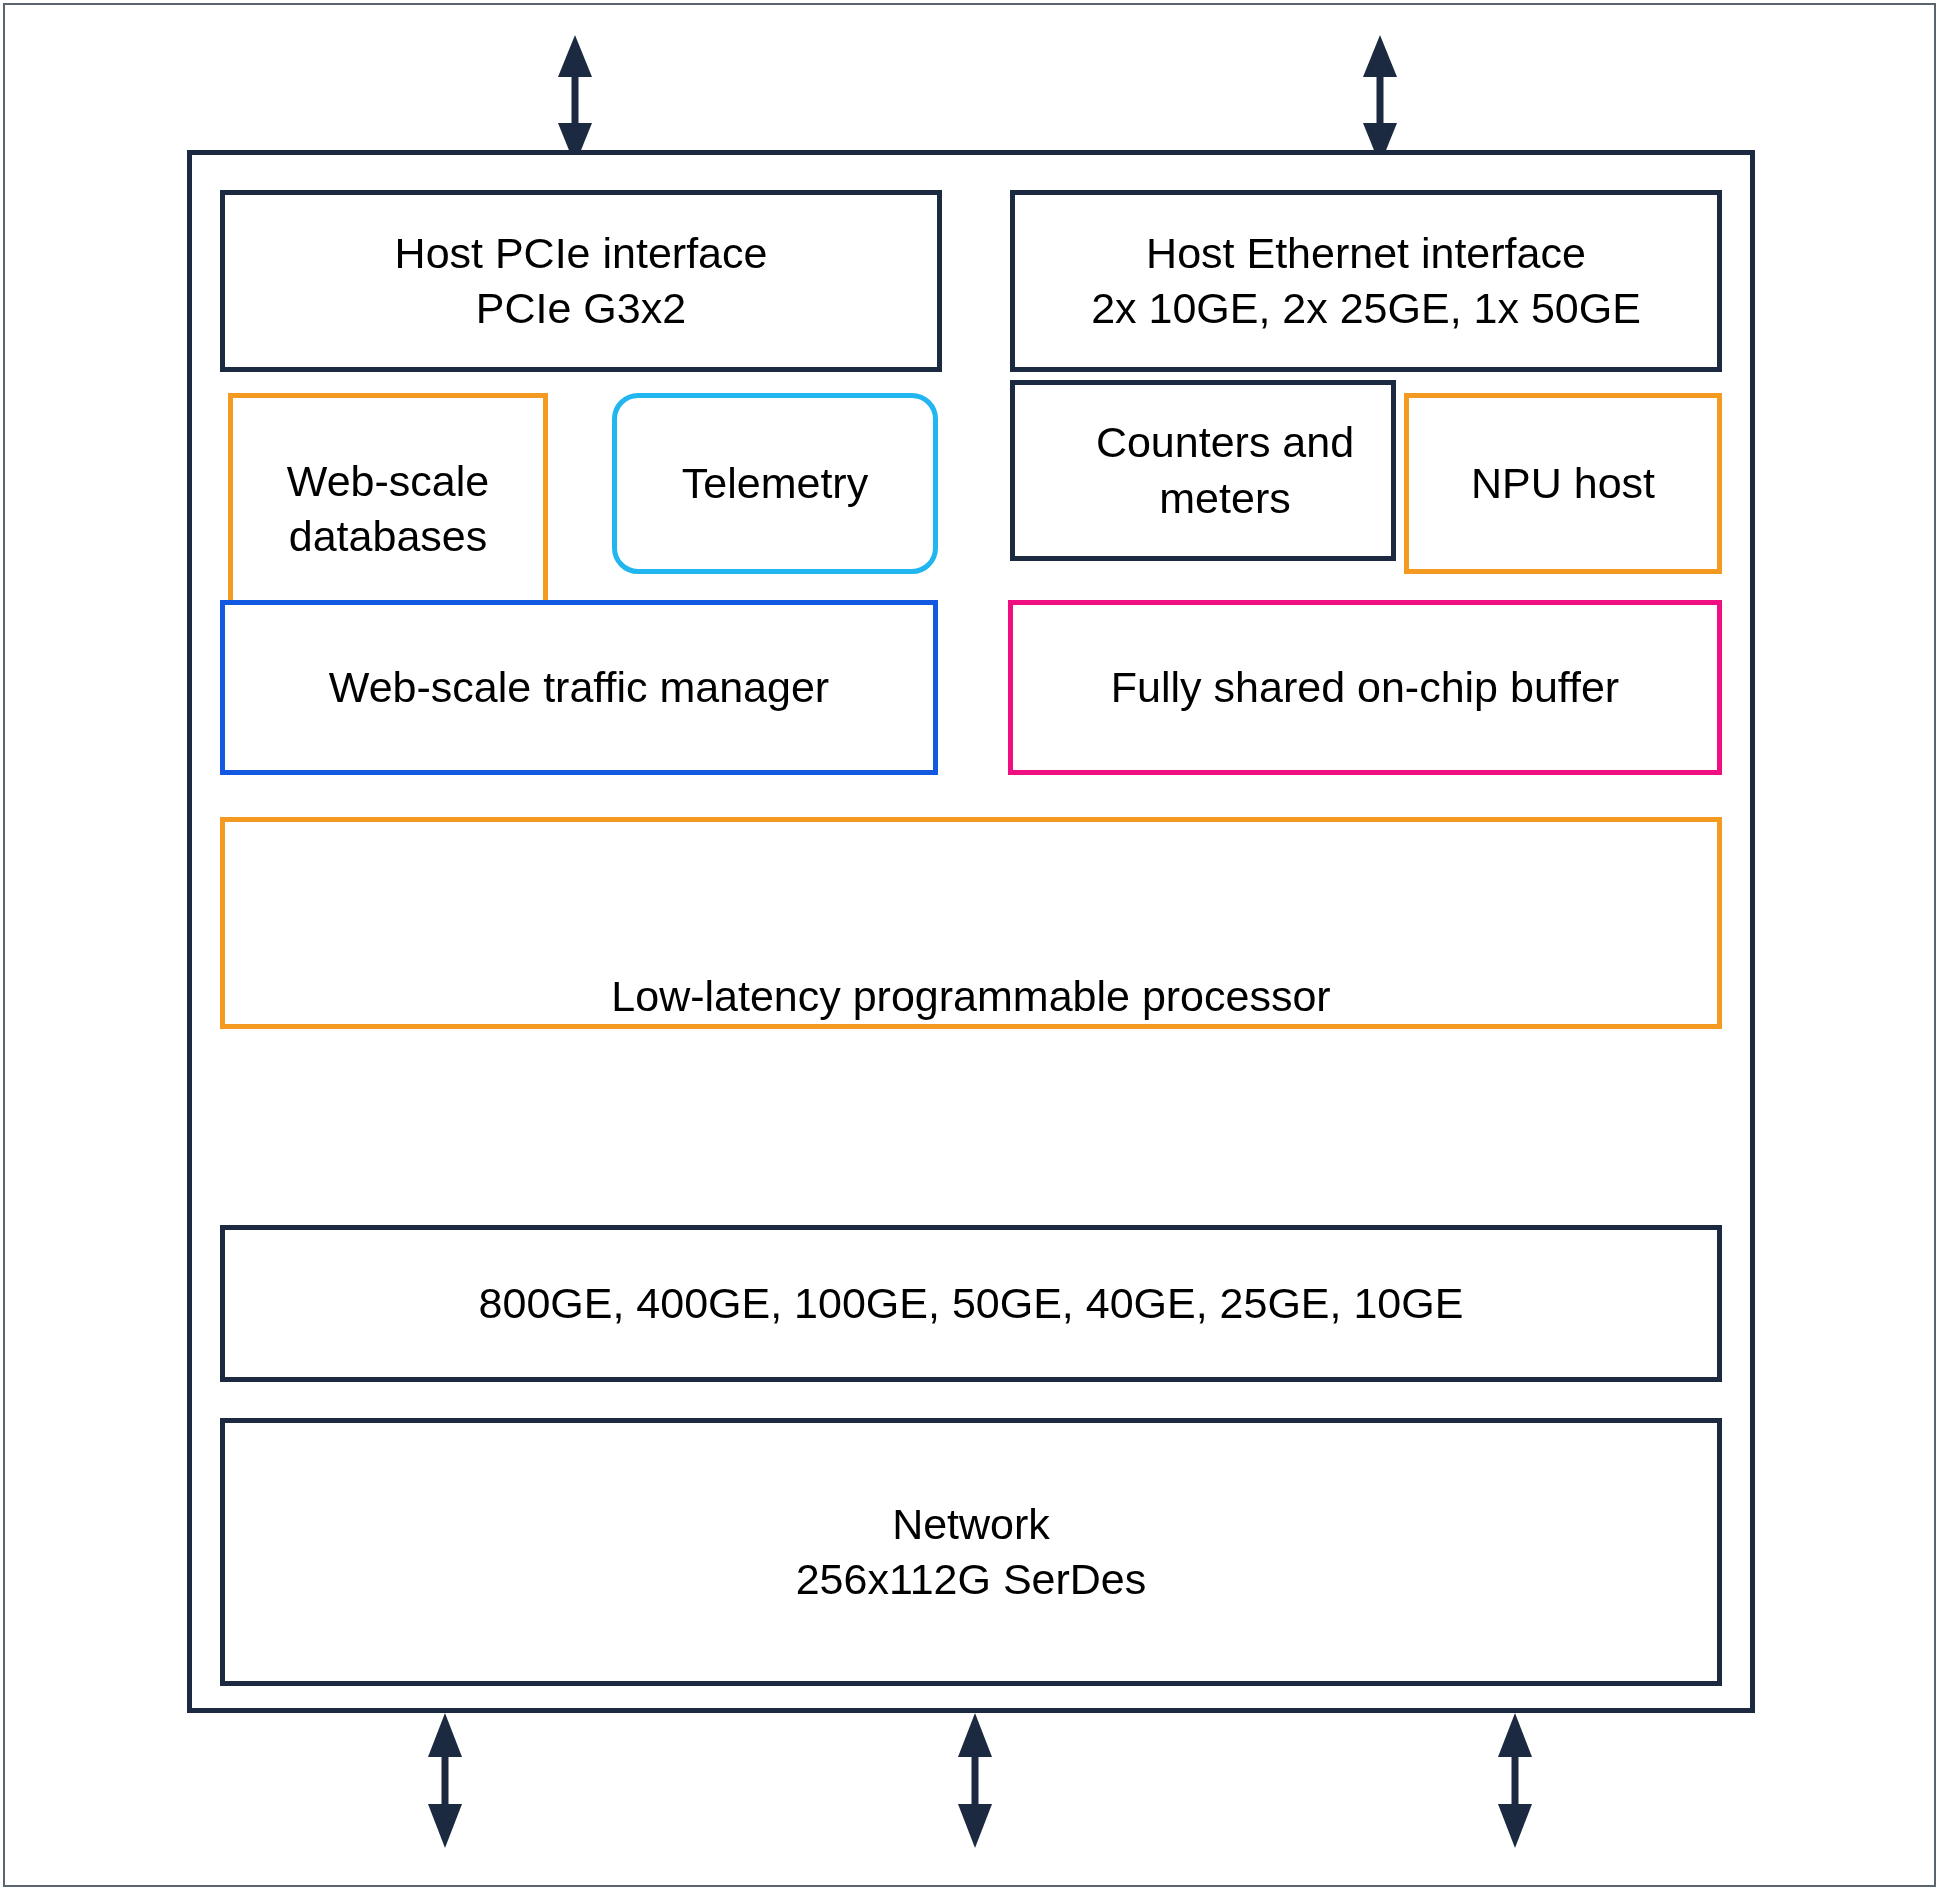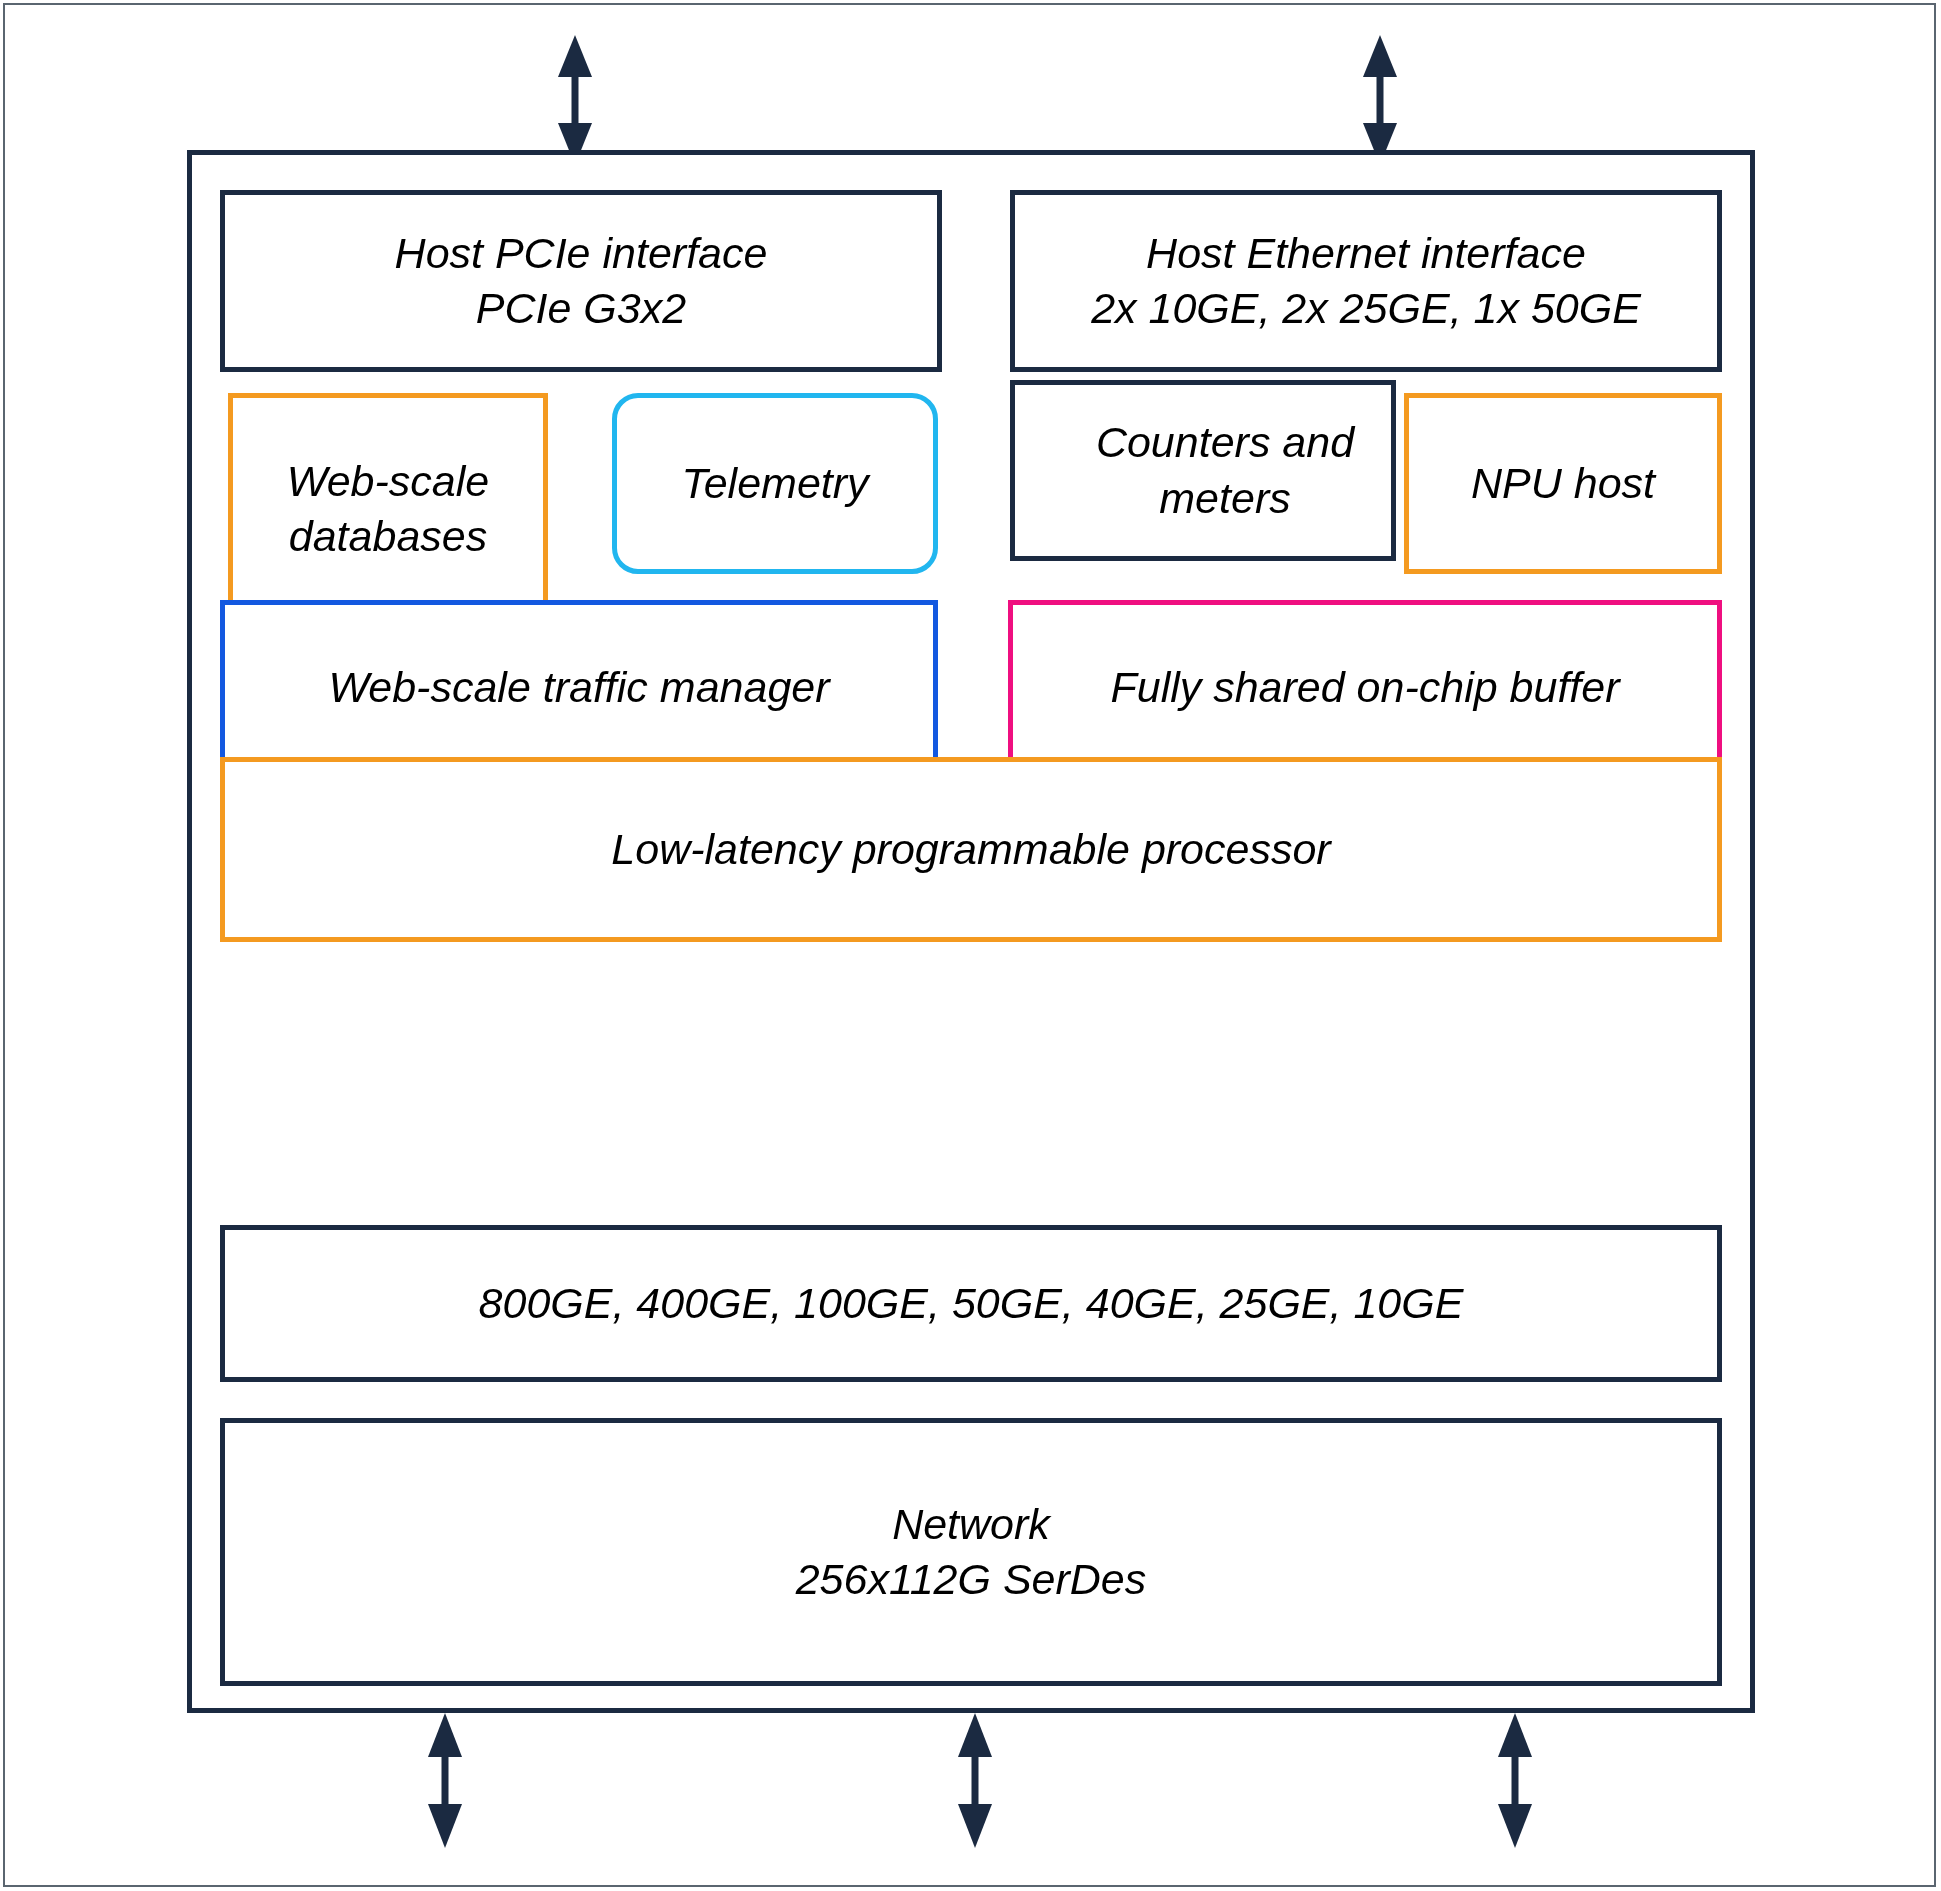--- a/index.html
+++ b/index.html
@@ -49,21 +49,20 @@
     align-items: center;
     justify-content: center;
     text-align: center;
     color: #000000;
     line-height: 1.28;
   }
   .blk .lbl {
     display: block;
     white-space: pre-line;
     padding: 0 10px;
-    font-style: italic;
   }
   
   .b-navy   { border: 5px solid #1b2a41; }
   .b-slate  { border: 5px solid #5a6570; }
   .b-orange { border: 5px solid #f49a20; }
   .b-cyan   { border: 5px solid #21b6ef; }
   .b-blue   { border: 5px solid #1358e0; }
   .b-pink   { border: 5px solid #ef0f80; }
 
   .fs-lg { font-size: 43px; }
@@ -129,21 +128,21 @@
   </div>
 
   <div class="blk b-pink fs-lg" style="left:1008px; top:600px; width:714px; height:175px;">
     <span class="lbl">Fully shared on-chip buffer</span>
   </div>
 
   <div class="blk b-blue fs-lg" style="left:220px; top:600px; width:718px; height:175px;">
     <span class="lbl">Web-scale traffic manager</span>
   </div>
 
-  <div class="blk b-orange fs-lg" style="left:220px; top:757px; width:1502px; height:185px;">
+  <div class="blk b-orange fs-lg" style="left:220px; top:817px; width:1502px; height:212px;align-items:flex-end;">
     <span class="lbl">Low-latency programmable processor</span>
   </div>
 
 
   <div class="blk b-navy fs-lg" style="left:220px; top:1225px; width:1502px; height:157px;">
     <span class="lbl">800GE, 400GE, 100GE, 50GE, 40GE, 25GE, 10GE</span>
   </div>
 
   <div class="blk b-navy fs-lg" style="left:220px; top:1418px; width:1502px; height:268px;">
     <span class="lbl">Network

